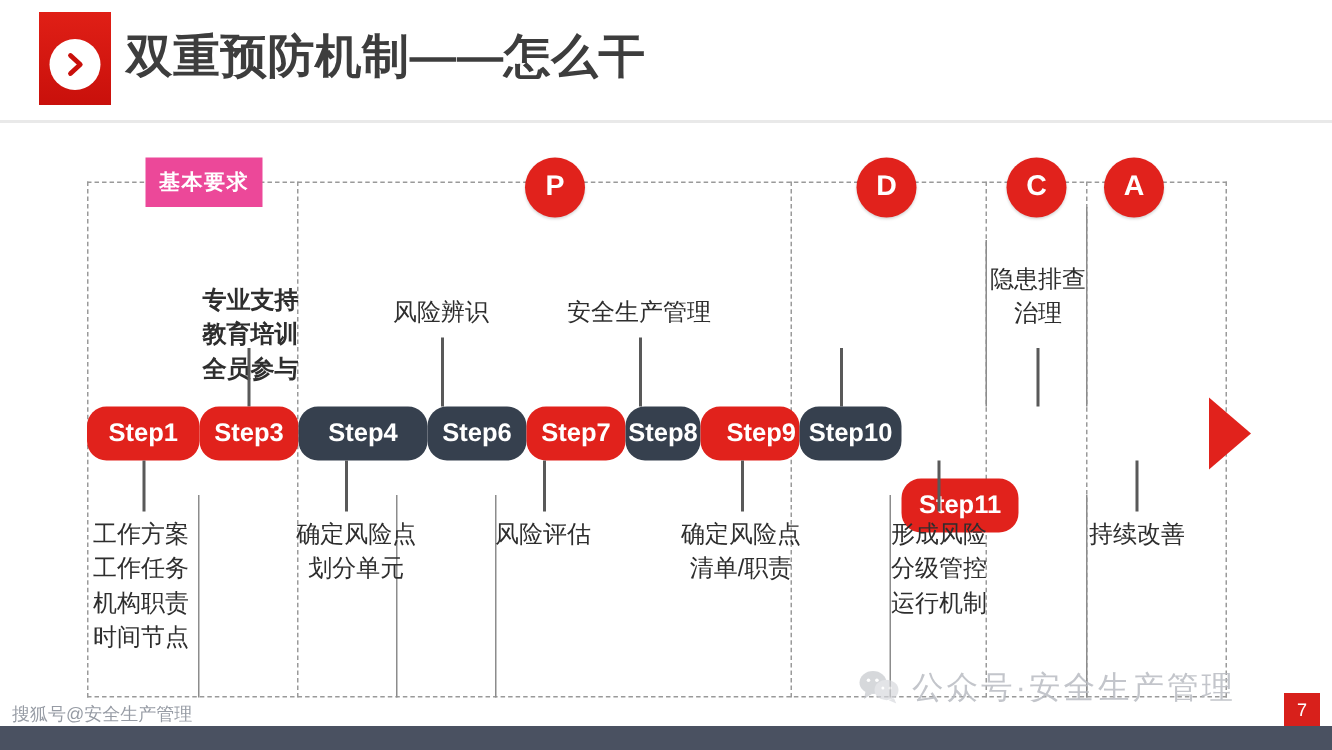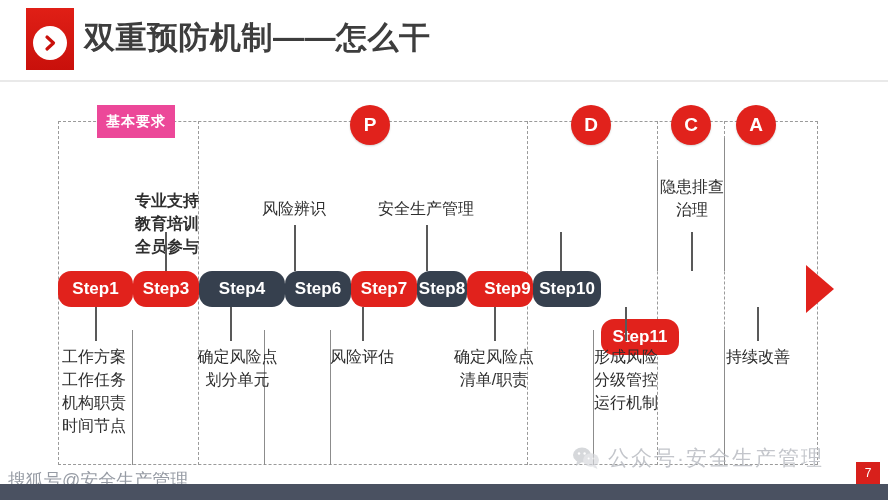--- a/index.html
+++ b/index.html
@@ -170,21 +170,21 @@
     white-space: nowrap;
   }
   .lbl.center  { text-align: center; }
   .lbl.strong  { font-weight: bold; }
 
   
   #wm-left {
     position: absolute;
     left: 8px;
     top: 468px;
-    font-size: 18px;
+    font-size: 12px;
     color: #6f7682;
     opacity: 0.72;
     white-space: nowrap;
   }
   #wm-right {
     position: absolute;
     left: 572px;
     top: 444px;
     font-size: 21px;
     color: #b9bcc2;

